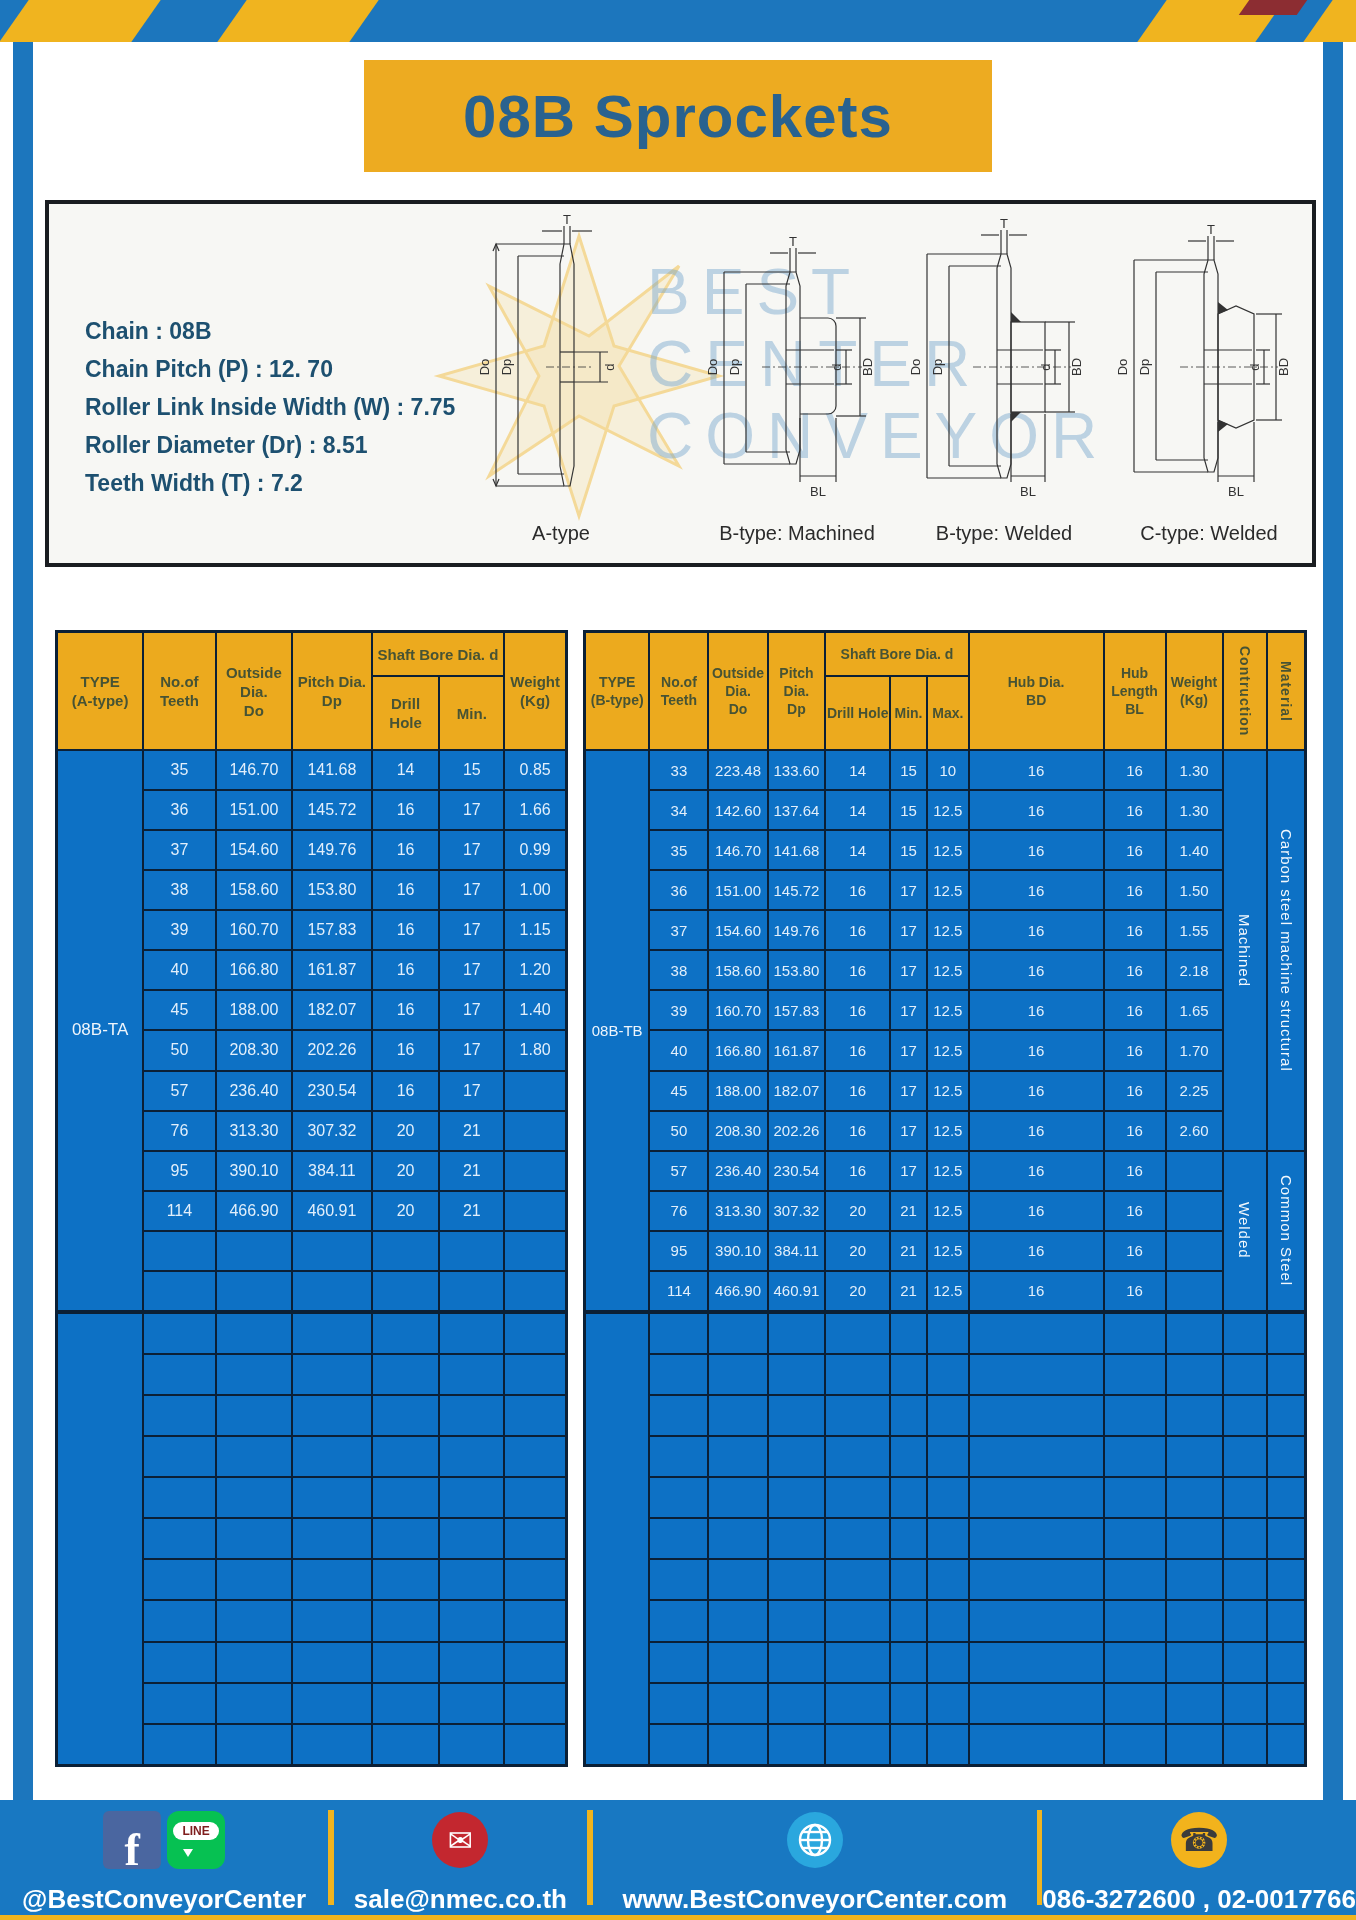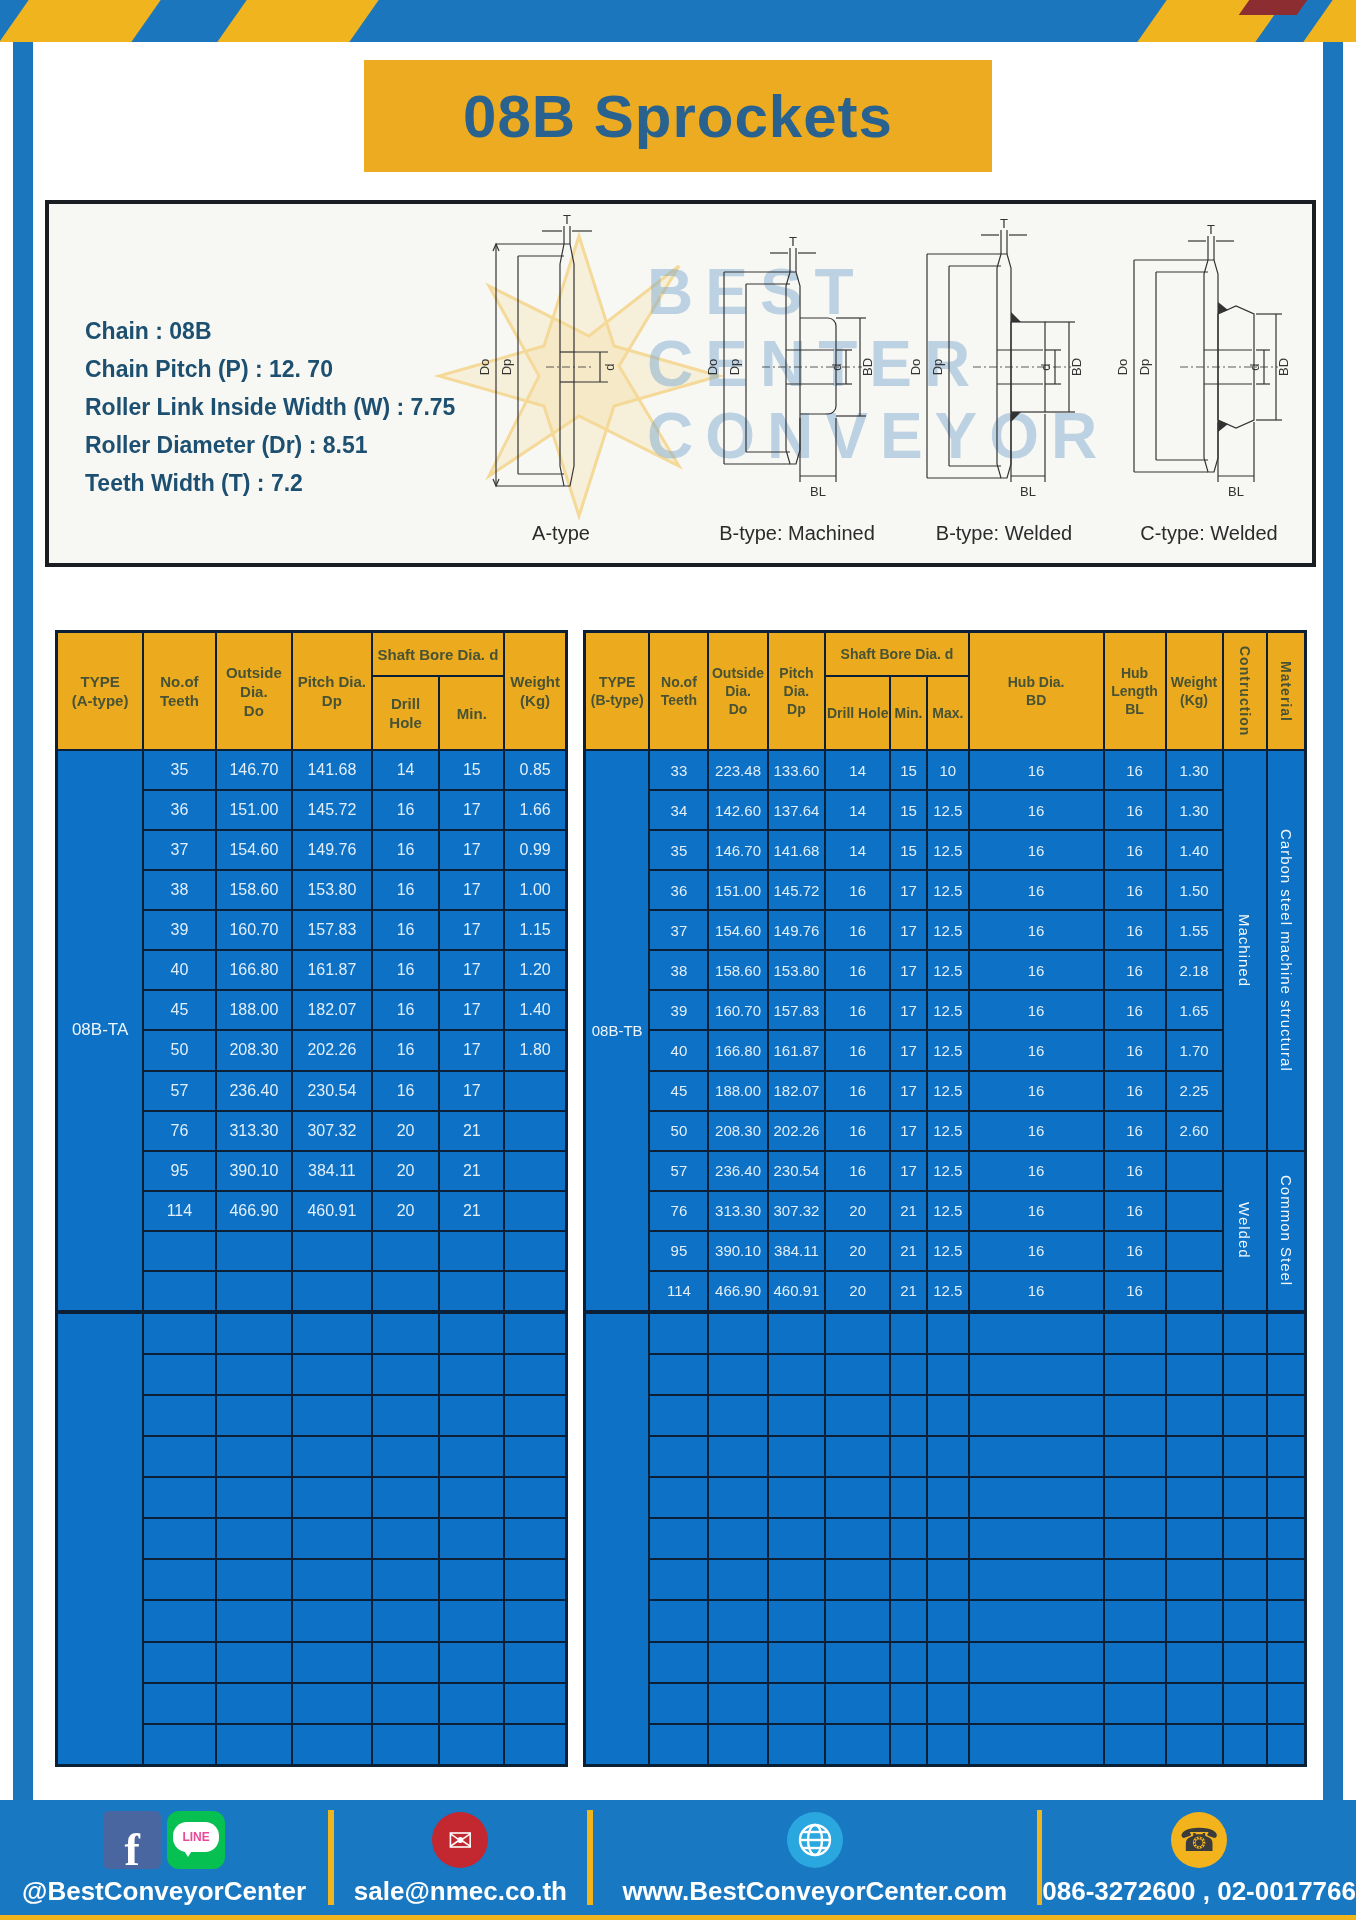--- a/index.html
+++ b/index.html
@@ -23,21 +23,21 @@
   .title-banner{position:absolute;left:364px;top:60px;width:628px;height:112px;background:#edab21;
                 display:flex;align-items:center;justify-content:center;}
   .title-banner h1{margin:0;font-size:60px;font-weight:bold;color:#29628f;letter-spacing:1px;}
 
   
   .spec-box{position:absolute;left:45px;top:200px;width:1271px;height:367px;background:#f7f7f4;
             border:4px solid #1a1d21;box-sizing:border-box;}
   .spec-lines{position:absolute;left:36px;top:108px;}
   .spec-line{font-size:23px;font-weight:bold;color:#1d5070;line-height:38px;white-space:nowrap;}
   .wm-logo{position:absolute;left:380px;top:22px;opacity:.55;}
-  .wm-text{position:absolute;left:598px;top:52px;color:rgba(116,163,205,.45);font-weight:bold;
+  .wm-text{position:absolute;left:598px;top:52px;color:rgba(116,163,205,.45);font-weight:normal;
            font-size:64px;line-height:72px;letter-spacing:12px;}
   .figure{position:absolute;top:10px;width:190px;text-align:center;}
   .fig-a{left:417px;} .fig-b1{left:653px;} .fig-b2{left:860px;} .fig-c{left:1065px;}
   .fig-caption{font-size:20px;color:#2b2b2b;margin-top:8px;}
   .figure svg{display:block;margin:0 auto;}
   .dimtxt{font-size:13px;fill:#333;font-family:"Liberation Sans",sans-serif;}
 
   
   .table-mount{position:absolute;top:630px;height:1137px;}
   #table-left{left:55px;width:513px;}
@@ -58,27 +58,27 @@
   .sp-table td.vert-data{writing-mode:vertical-rl;letter-spacing:1px;font-size:15px;color:#f2f8fd;}
   .sp-table tr.section-break td{border-top:4px solid #0b2036;}
 
   
   .footer{position:absolute;left:0;top:1800px;width:1356px;height:115px;background:#1878c2;
           display:flex;align-items:stretch;}
   .f-sec{display:flex;flex-direction:column;align-items:center;justify-content:flex-start;padding-top:9px;box-sizing:border-box;}
   .f-sec.s1{width:362px;} .f-sec.s2{width:280px;} .f-sec.s3{width:490px;} .f-sec.s4{flex:1;}
   .f-div{width:6px;background:#f0b41f;margin:10px 0;}
   .f-icons{display:flex;gap:6px;align-items:center;height:62px;}
-  .f-text{margin-top:auto;padding-bottom:8px;color:#fff;font-weight:bold;font-size:26px;white-space:nowrap;}
+  .f-text{margin-top:auto;color:#fff;font-weight:bold;font-size:26px;white-space:nowrap;}
   .icon-fb{width:58px;height:58px;background:#4a66a0;border-radius:6px;color:#fff;font-size:46px;
            font-weight:bold;font-family:"Liberation Serif",serif;display:flex;align-items:flex-end;
            justify-content:center;line-height:.85;overflow:hidden;}
   .icon-line{width:58px;height:58px;background:#06c152;border-radius:12px;position:relative;}
-  .line-bubble{position:absolute;left:6px;top:11px;width:46px;height:30px;background:#fff;border-radius:14px;
-           display:flex;align-items:center;justify-content:center;color:#ec4899;font-weight:bold;font-size:12px;}
+  .line-bubble{position:absolute;left:6px;top:11px;width:46px;height:18px;background:#fff;border-radius:14px;
+           display:flex;align-items:center;justify-content:center;color:#7f1d1d;font-weight:bold;font-size:12px;}
   .line-tail{position:absolute;left:16px;top:38px;width:0;height:0;border-left:5px solid transparent;
            border-right:5px solid transparent;border-top:8px solid #fff;}
   .icon-circle{width:56px;height:56px;border-radius:50%;display:flex;align-items:center;justify-content:center;}
   .icon-mail{background:#c3272f;color:#fff;font-size:30px;}
   .icon-globe{background:#2aa7de;}
   .icon-phone{background:#f2b31c;color:#3b3b3b;font-size:32px;}
   .bottom-strip{position:absolute;left:0;top:1915px;width:1356px;height:5px;background:#f0b41f;}
 </style>
 </head>
 <body>

